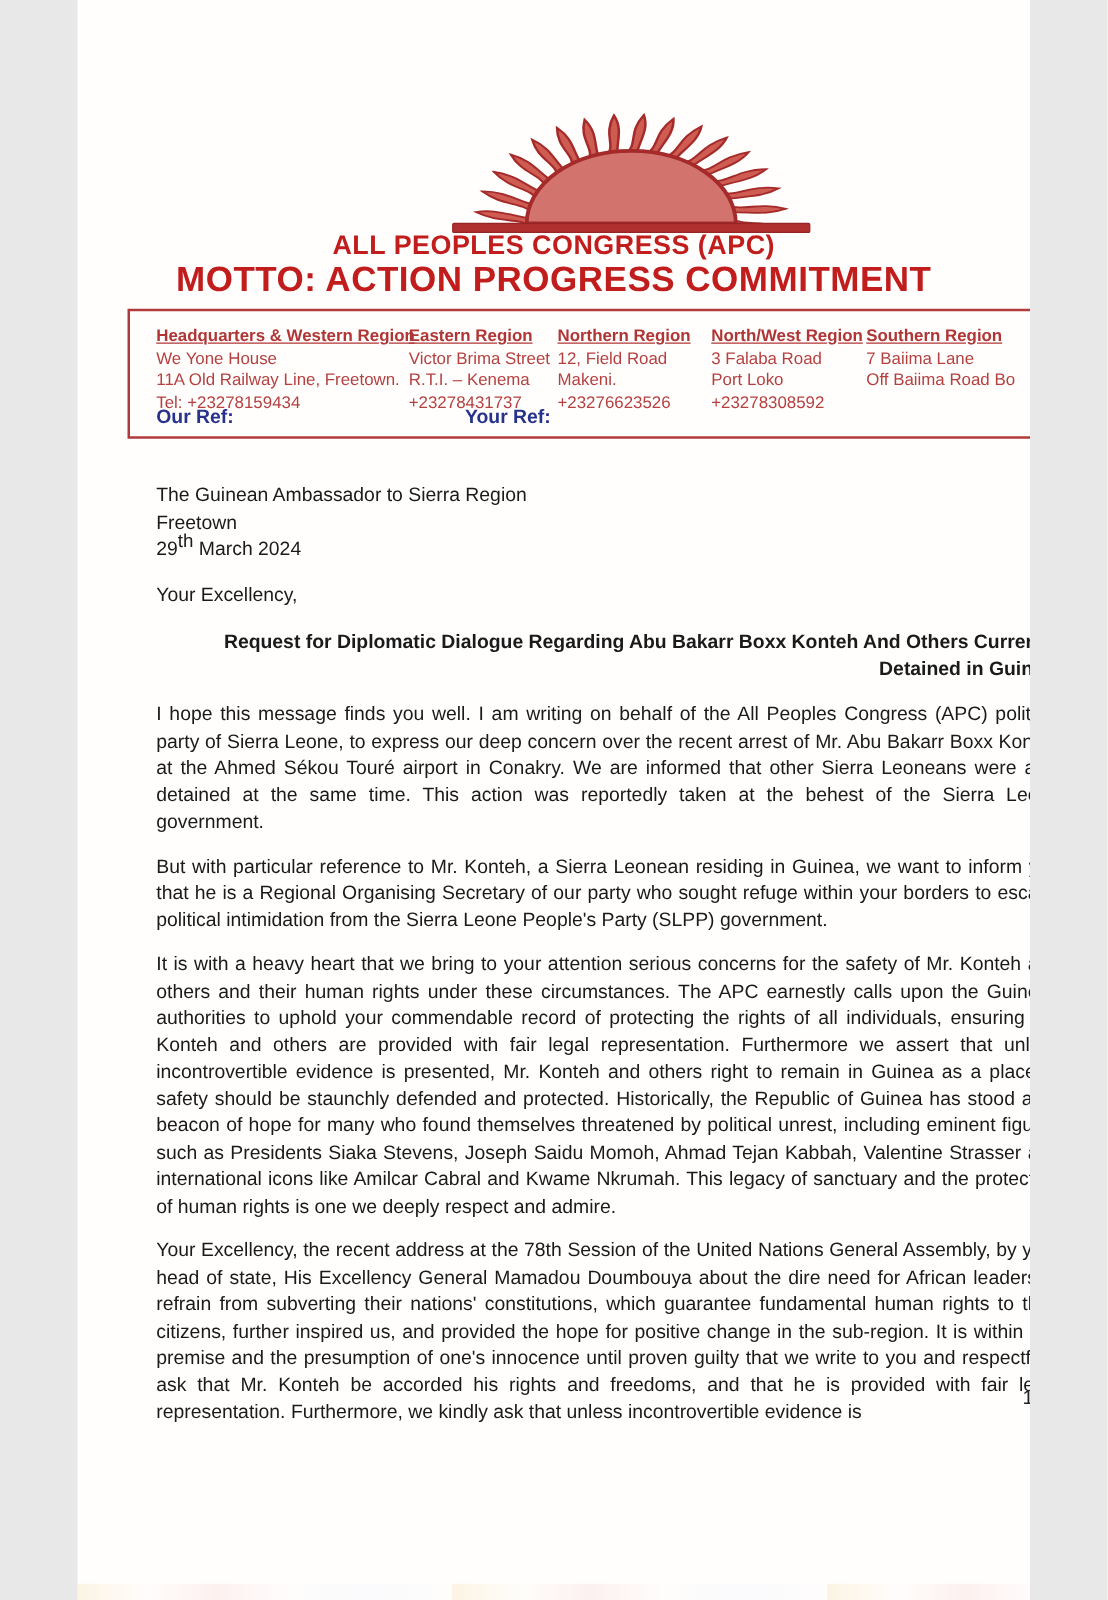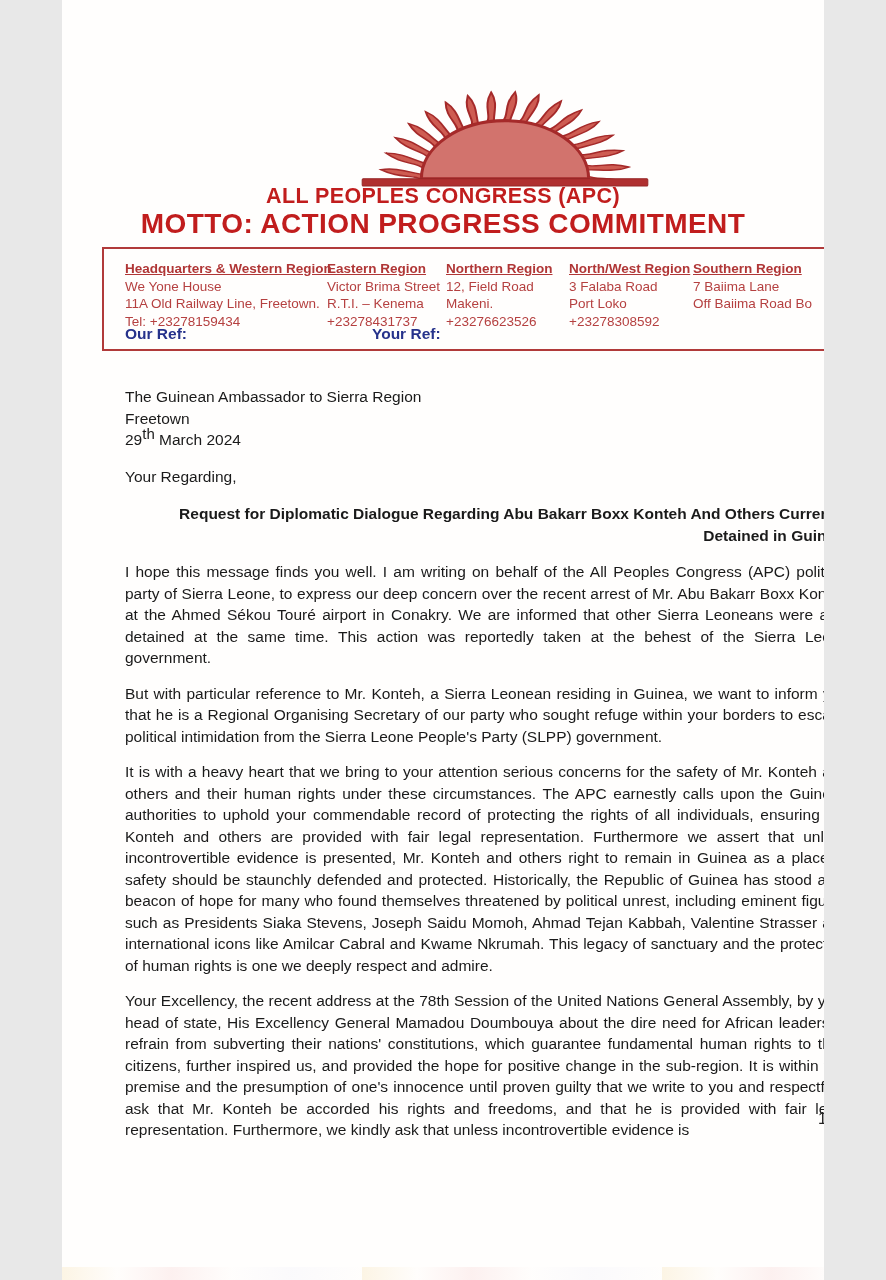--- a/index.html
+++ b/index.html
@@ -123,21 +123,21 @@
     <div class="ref-label ref-your">Your Ref:</div>
   </div>
 
   <div class="letter">
     <div class="addr">
       <div>The Guinean Ambassador to Sierra Region</div>
       <div>Freetown</div>
       <div><span>29</span><sup>th</sup><span> March 2024</span></div>
     </div>
 
-    <div class="salutation">Your Regarding,</div>
+    <div class="salutation">Your Excellency,</div>
 
     <p class="subject">Request for Diplomatic Dialogue Regarding Abu Bakarr Boxx Konteh And Others Currently Detained in Guinea.</p>
 
     <p class="body-par">I hope this message finds you well. I am writing on behalf of the All Peoples Congress (APC) political party of Sierra Leone, to express our deep concern over the recent arrest of Mr. Abu Bakarr Boxx Konteh at the Ahmed Sékou Touré airport in Conakry. We are informed that other Sierra Leoneans were also detained at the same time. This action was reportedly taken at the behest of the Sierra Leone government.</p>
     <p class="body-par">But with particular reference to Mr. Konteh, a Sierra Leonean residing in Guinea, we want to inform you that he is a Regional Organising Secretary of our party who sought refuge within your borders to escape political intimidation from the Sierra Leone People's Party (SLPP) government.</p>
     <p class="body-par">It is with a heavy heart that we bring to your attention serious concerns for the safety of Mr. Konteh and others and their human rights under these circumstances. The APC earnestly calls upon the Guinean authorities to uphold your commendable record of protecting the rights of all individuals, ensuring Mr. Konteh and others are provided with fair legal representation. Furthermore we assert that unless incontrovertible evidence is presented, Mr. Konteh and others right to remain in Guinea as a place of safety should be staunchly defended and protected. Historically, the Republic of Guinea has stood as a beacon of hope for many who found themselves threatened by political unrest, including eminent figures such as Presidents Siaka Stevens, Joseph Saidu Momoh, Ahmad Tejan Kabbah, Valentine Strasser and international icons like Amilcar Cabral and Kwame Nkrumah. This legacy of sanctuary and the protection of human rights is one we deeply respect and admire.</p>
     <p class="body-par">Your Excellency, the recent address at the 78th Session of the United Nations General Assembly, by your head of state, His Excellency General Mamadou Doumbouya about the dire need for African leaders to refrain from subverting their nations' constitutions, which guarantee fundamental human rights to their citizens, further inspired us, and provided the hope for positive change in the sub-region. It is within this premise and the presumption of one's innocence until proven guilty that we write to you and respectfully ask that Mr. Konteh be accorded his rights and freedoms, and that he is provided with fair legal representation. Furthermore, we kindly ask that unless incontrovertible evidence is</p>
   </div>
 
   <div class="page-number">1</div>

